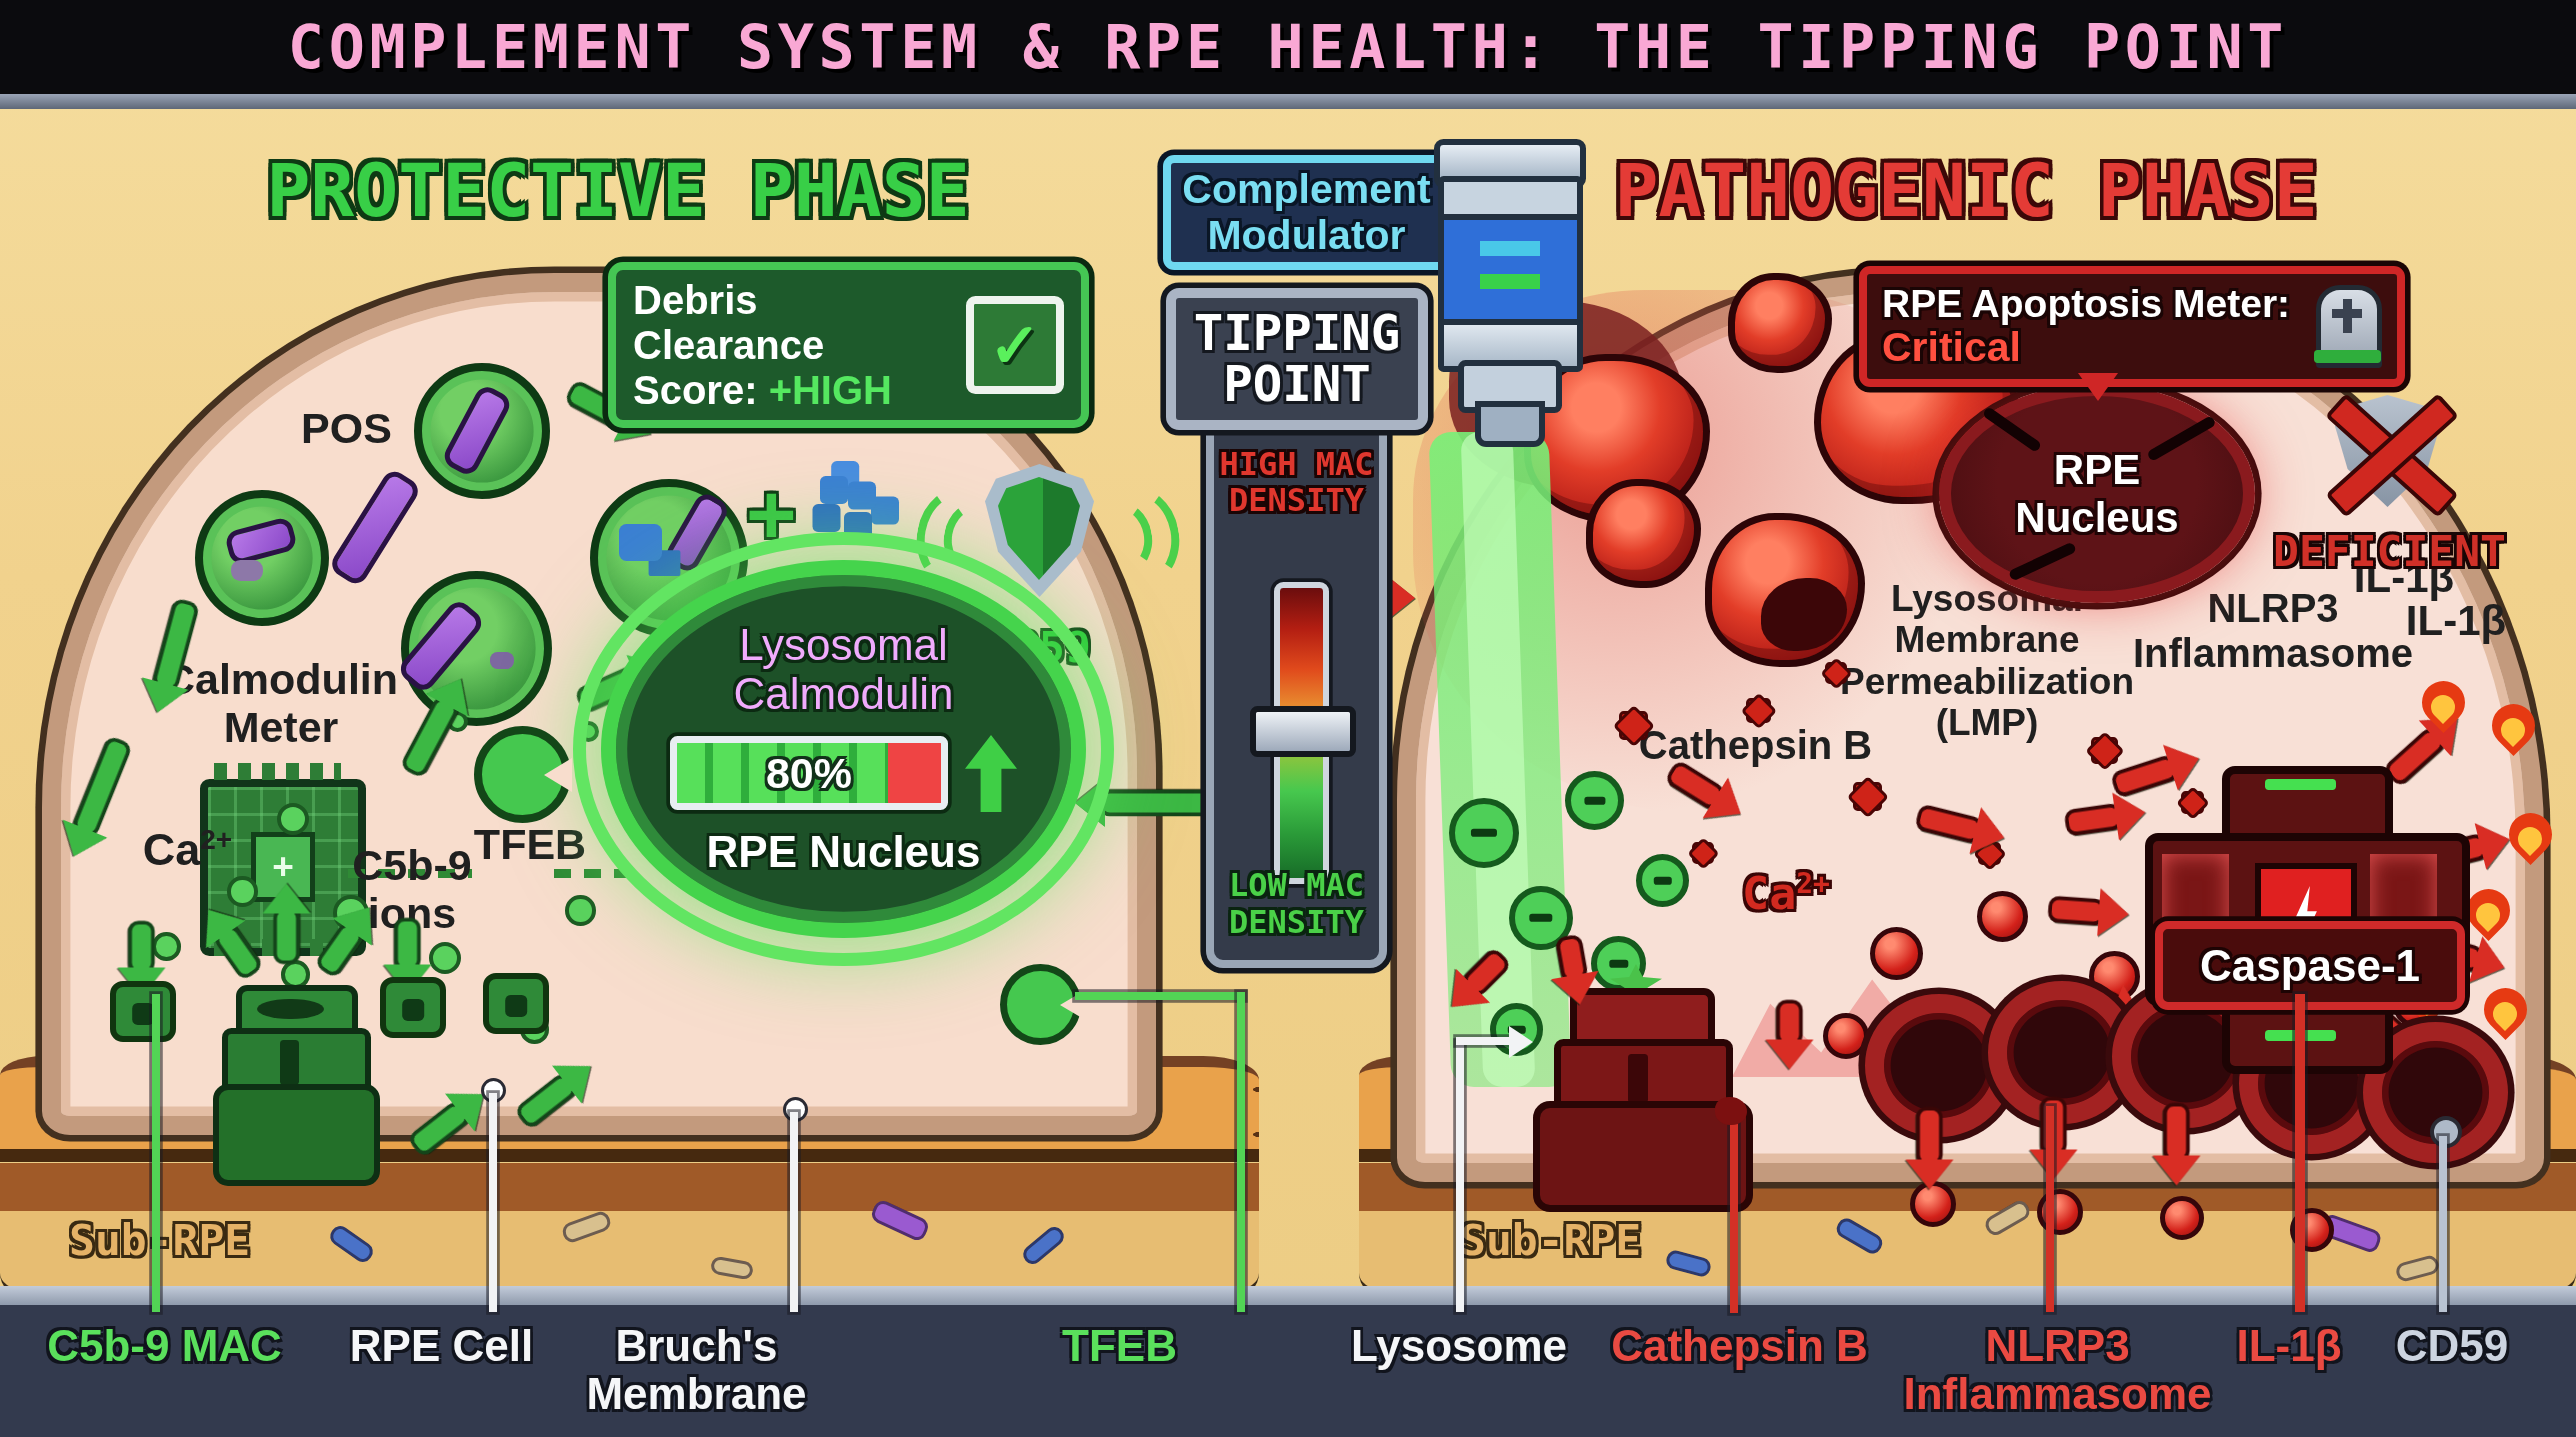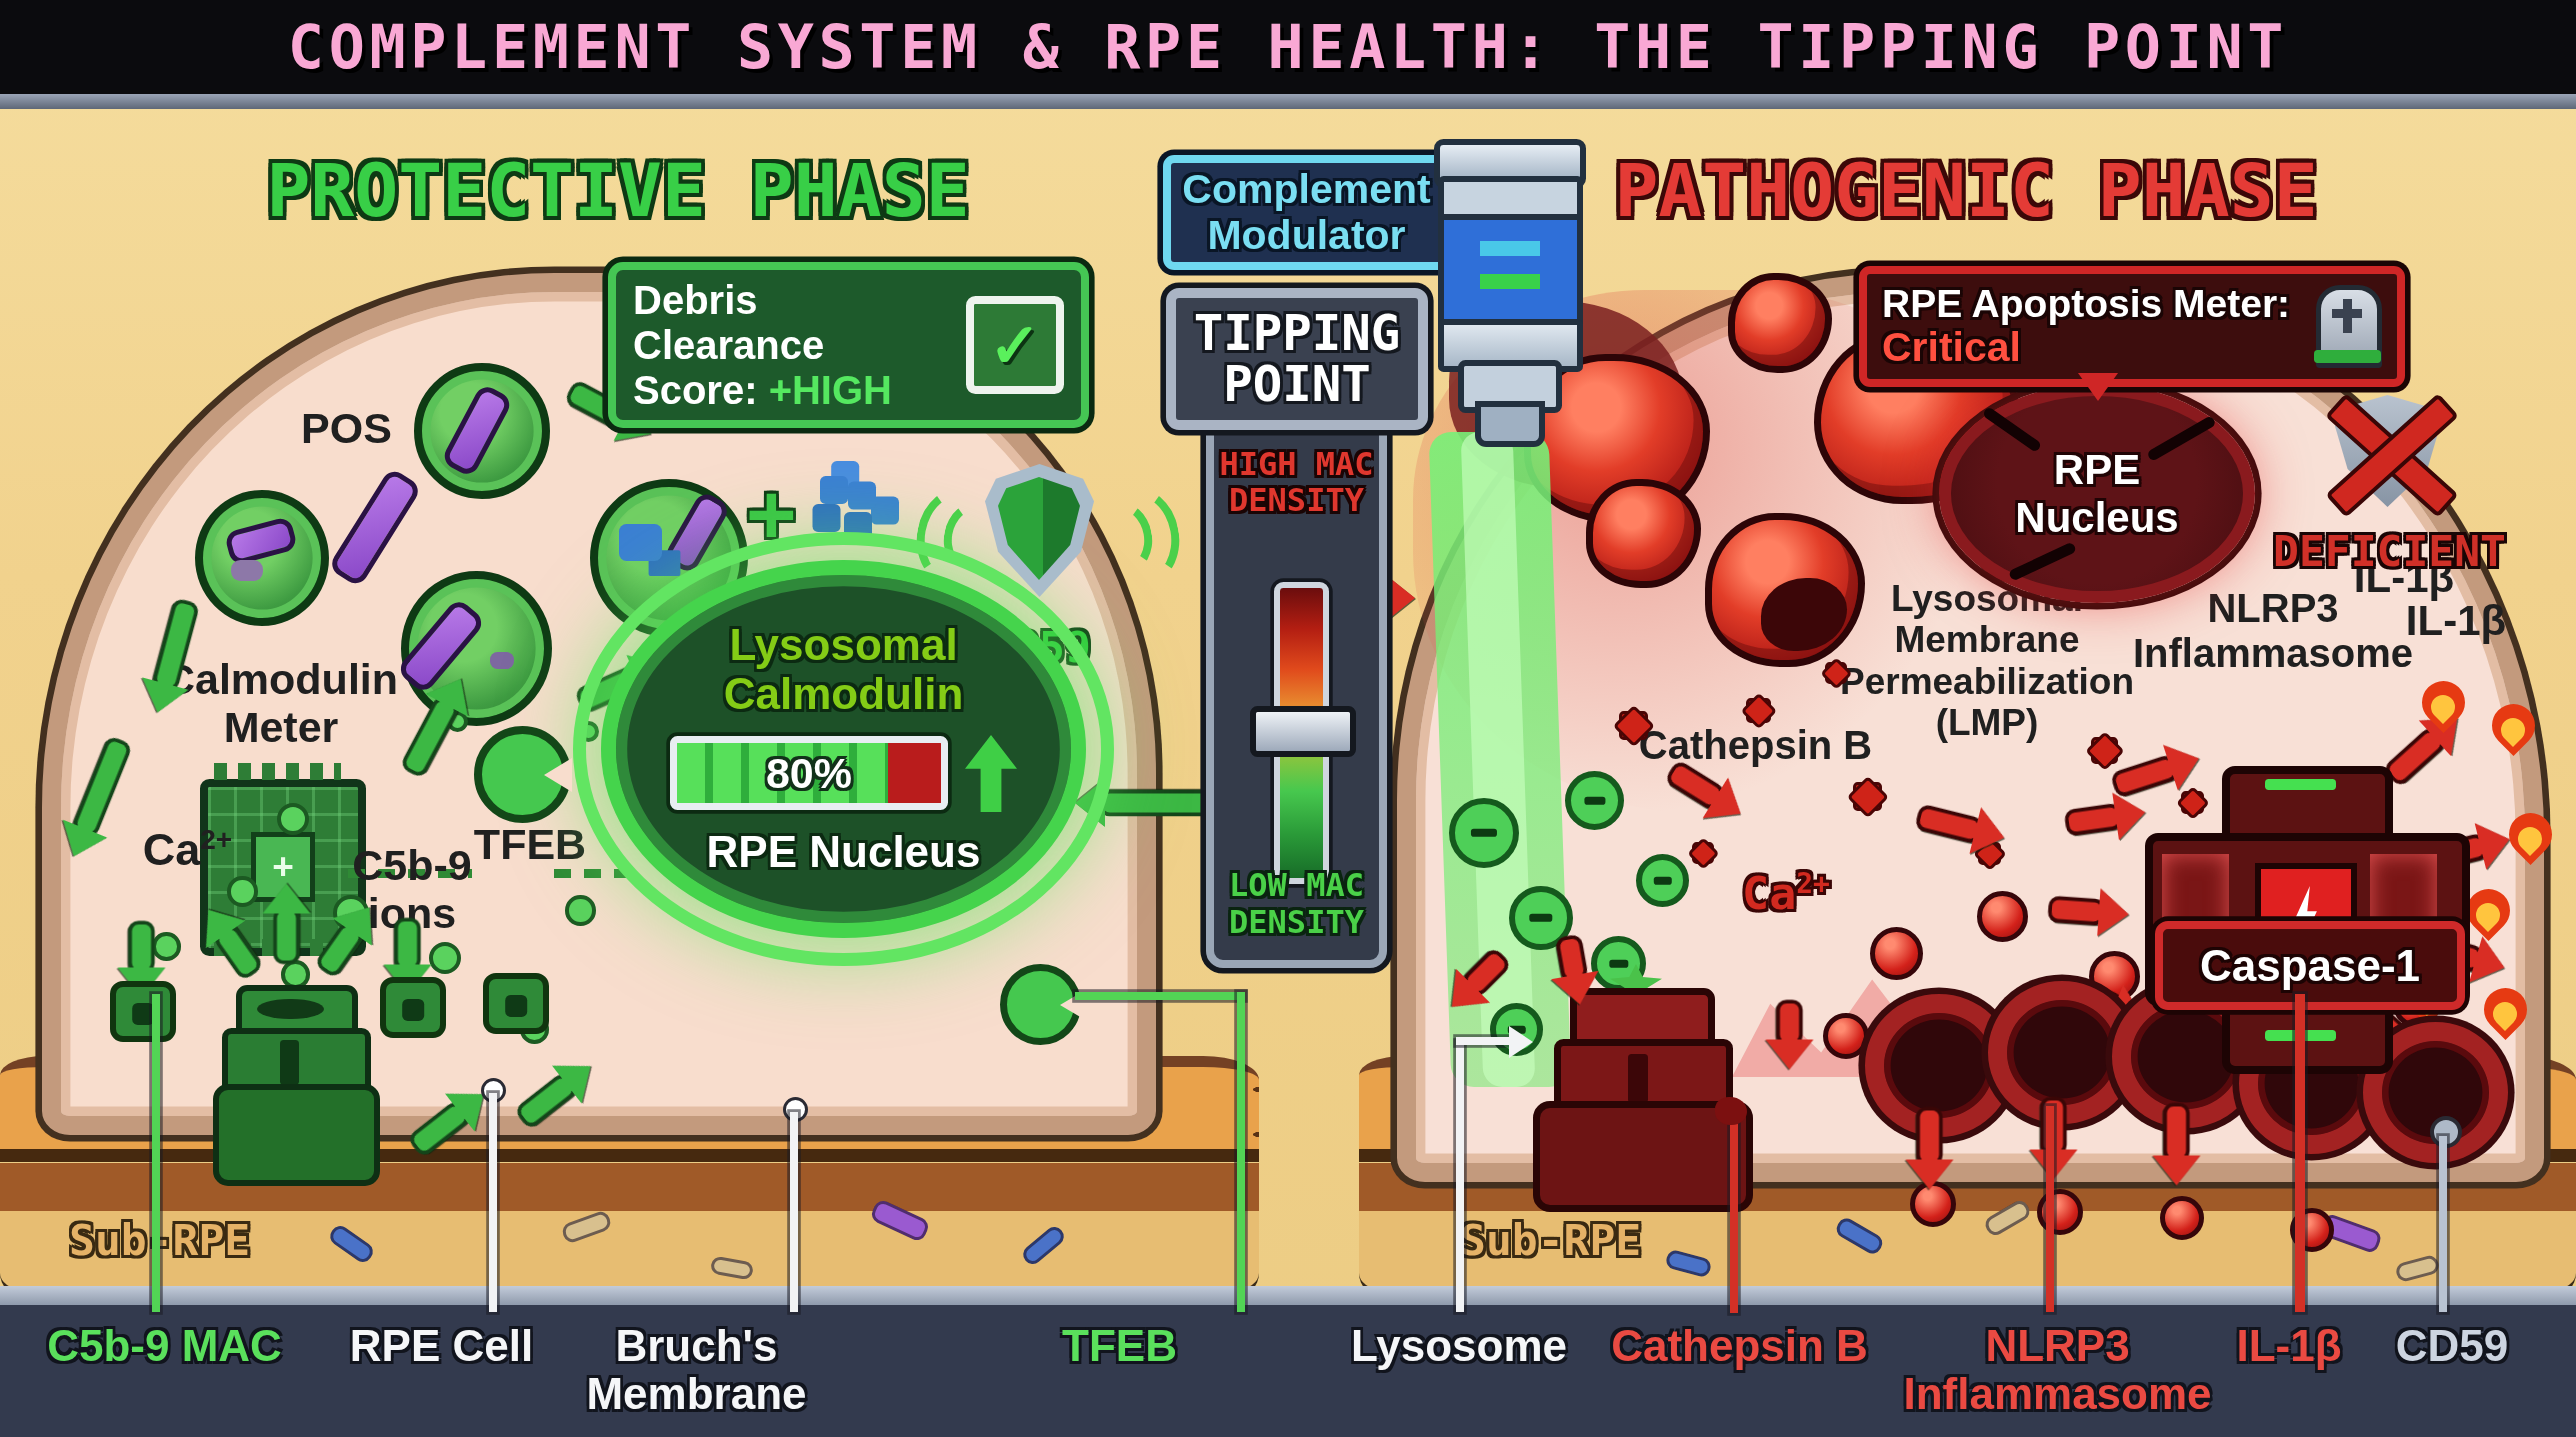--- a/index.html
+++ b/index.html
@@ -153,26 +153,26 @@
   <div class="abs" style="left:554px;top:869px;width:75px;height:9.4px;background:repeating-linear-gradient(90deg,#2f8a35 0 17px,transparent 17px 30px);"></div>
   <div class="abs" style="left:474px;top:726px;width:81px;height:81px;border-radius:50%;background:#45c84f;border:8.4px solid #134718;z-index:6;">
     <div class="abs" style="right:-9.4px;top:24px;width:0;height:0;border-top:17px solid transparent;border-bottom:17px solid transparent;border-right:28px solid #f8ddcd;"></div>
   </div>
   <div class="abs ion" style="left:447px;top:711px;width:13px;height:13px;"></div>
   <div class="abs ion" style="left:578px;top:721px;width:13px;height:13px;"></div>
   <div class="abs lbl" style="left:455px;top:820px;width:150px;font-size:43px;">TFEB</div>
 
   <div class="abs" style="left:601px;top:560px;width:455px;height:348px;border-radius:50%;background:#1d5128;border:15px solid #45d44c;
        outline:13px solid #62e562;outline-offset:15px;box-shadow:0 0 75px 24px rgba(90,230,90,.5), inset 0 0 0 11.2px #2f8a3a;z-index:5;display:flex;flex-direction:column;align-items:center;justify-content:center;">
-    <div class="o2" style="--oc:#0c2a12;font-size:44px;font-weight:bold;color:#84cc16;text-align:center;line-height:1.1;">
+    <div class="o2" style="--oc:#0c2a12;font-size:44px;font-weight:normal;color:#f0abfc;text-align:center;line-height:1.1;">
       <div>Lysosomal</div>
       <div>Calmodulin</div>
     </div>
     <div style="display:flex;align-items:center;gap:17px;margin-top:17px;">
-      <div style="position:relative;width:264px;height:60px;background:#b91c1c;border:7.5px solid #e8eef2;border-radius:7.5px;box-shadow:0 0 0 3.7px #0c2a12;text-align:right;">
+      <div style="position:relative;width:264px;height:60px;background:#ef4444;border:7.5px solid #e8eef2;border-radius:7.5px;box-shadow:0 0 0 3.7px #0c2a12;text-align:right;">
         <div style="position:absolute;left:0;top:0;height:100%;width:80%;background:repeating-linear-gradient(90deg,#57e05a 0 28px,#2fae3c 28px 36px);"></div>
         <div class="o2" style="--oc:#12321a;position:absolute;left:0;top:0;width:100%;height:100%;display:flex;align-items:center;justify-content:center;font-size:43px;font-weight:bold;color:#fff;">80%</div>
       </div>
       <div style="width:52px;height:77px;background:#3fcf46;clip-path:polygon(50% 0,100% 44%,70% 44%,70% 100%,30% 100%,30% 44%,0 44%);filter:drop-shadow(1.9px 1.9px 0 #0c2a12);"></div>
     </div>
     <div class="o2" style="--oc:#0c2a12;margin-top:15px;font-size:44px;font-weight:bold;color:#fff;">RPE Nucleus</div>
   </div>
 
   <div class="abs lbl" style="left:122px;top:824px;width:131px;font-size:45px;">
     <span>Ca</span><sup style="font-size:28px;">2+</sup>

